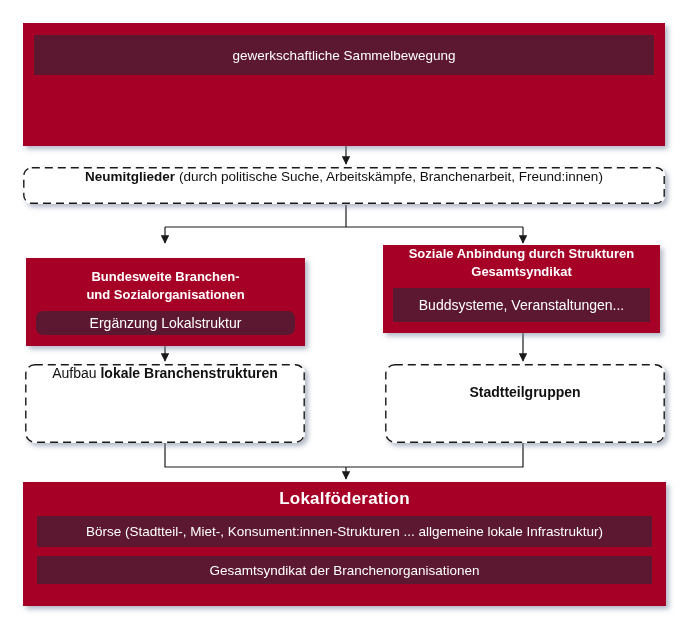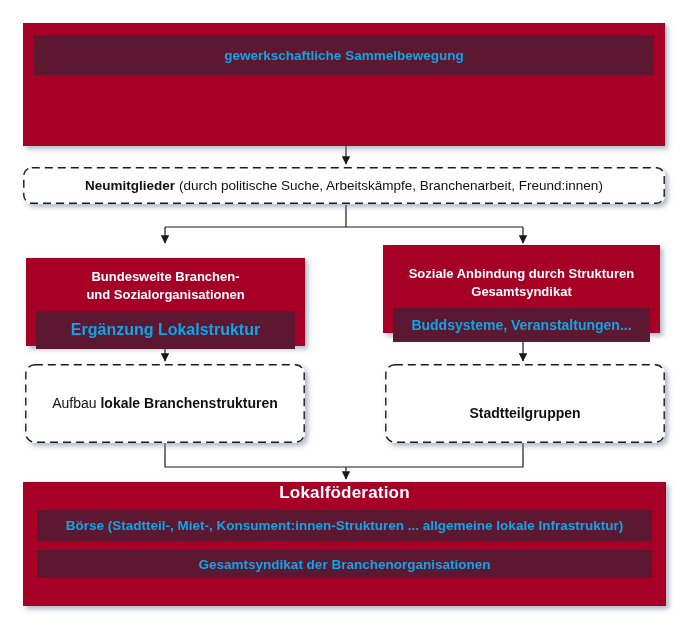--- a/index.html
+++ b/index.html
@@ -26,38 +26,37 @@
   .big-title{
     margin-top:11px;
     text-align:center;
     font-weight:bold;
     font-size:17px;
     letter-spacing:0.2px;
     white-space:nowrap;
   }
   .inner-box{
     background:var(--inner);
-    color:#0ea5e9;
+    color:#ffffff;
     display:flex;align-items:center;justify-content:center;
     font-size:13.5px;
     white-space:nowrap;
-    font-weight:bold;
   }
   .mid-title{
     text-align:center;
     font-weight:bold;
     font-size:13px;
     line-height:18px;
     white-space:nowrap;
   }
   .dashed{
     background:#ffffff;
     border-radius:9px;
     box-shadow:3px 3px 5px rgba(125,135,160,0.6);
-    display:flex;align-items:center;justify-content:center;
+    display:flex;align-items:flex-start;justify-content:center;
     text-align:center;
     font-size:14px;
     color:#111;
     line-height:19px;
   }
   .dash-border{position:absolute;left:0;top:0;pointer-events:none;}
   .b{font-weight:bold;}
 </style>
 </head>
 <body>
@@ -92,24 +91,24 @@
       <rect x="0.8" y="0.8" width="640.4" height="35.4" rx="8" fill="none" stroke="#1a1a1a" stroke-width="1.4" stroke-dasharray="8,5"></rect>
     </svg>
     <div><span class="b">Neumitglieder</span><span> (durch politische Suche, Arbeitskämpfe, Branchenarbeit, Freund:innen)</span></div>
   </div>
 
   <div class="node solid" style="left:26px;top:258px;width:279px;height:88px;padding-top:10px;">
     <div class="mid-title">
       <span>Bundesweite Branchen-</span><br>
       <span>und Sozialorganisationen</span>
     </div>
-    <div class="inner-box" style="margin:7px 10px 0;height:38px;font-size:16px;">Ergänzung Lokalstruktur</div>
+    <div class="inner-box" style="margin:7px 10px 0;height:24px;font-size:14px;border-radius:7px;">Ergänzung Lokalstruktur</div>
   </div>
 
-  <div class="node solid" style="left:383px;top:245px;width:277px;height:88px;padding-top:20px;">
+  <div class="node solid" style="left:383px;top:245px;width:277px;height:88px;padding-top:0;">
     <div class="mid-title">
       <span>Soziale Anbindung durch Strukturen</span><br>
       <span>Gesamtsyndikat</span>
     </div>
     <div class="inner-box" style="margin:7px 10px 0;height:34px;font-size:14px;">Buddsysteme, Veranstaltungen...</div>
   </div>
 
   <div class="node dashed" style="left:25px;top:364px;width:280px;height:79px;">
     <svg class="dash-border" width="280" height="79">
       <rect x="0.8" y="0.8" width="278.4" height="77.4" rx="9" fill="none" stroke="#1a1a1a" stroke-width="1.4" stroke-dasharray="8,5"></rect>
@@ -120,19 +119,19 @@
   <div class="node dashed" style="left:385px;top:364px;width:280px;height:79px;">
     <svg class="dash-border" width="280" height="79">
       <rect x="0.8" y="0.8" width="278.4" height="77.4" rx="9" fill="none" stroke="#1a1a1a" stroke-width="1.4" stroke-dasharray="8,5"></rect>
     </svg>
     <div>
       <br>
       <span class="b">Stadtteilgruppen</span>
     </div>
   </div>
 
-  <div class="node solid" style="left:23px;top:482px;width:643px;height:124px;padding-top:1px;">
+  <div class="node solid" style="left:23px;top:482px;width:643px;height:124px;padding-top:7px;">
     <div class="big-title" style="margin-top:0;">Lokalföderation</div>
     <div class="inner-box" style="margin:7px 14px 9px;height:31px;">Börse (Stadtteil-, Miet-, Konsument:innen-Strukturen ... allgemeine lokale Infrastruktur)</div>
     <div class="inner-box" style="margin:9px 14px 0;height:28px;">Gesamtsyndikat der Branchenorganisationen</div>
   </div>
 
 </div>
 
 </body></html>

